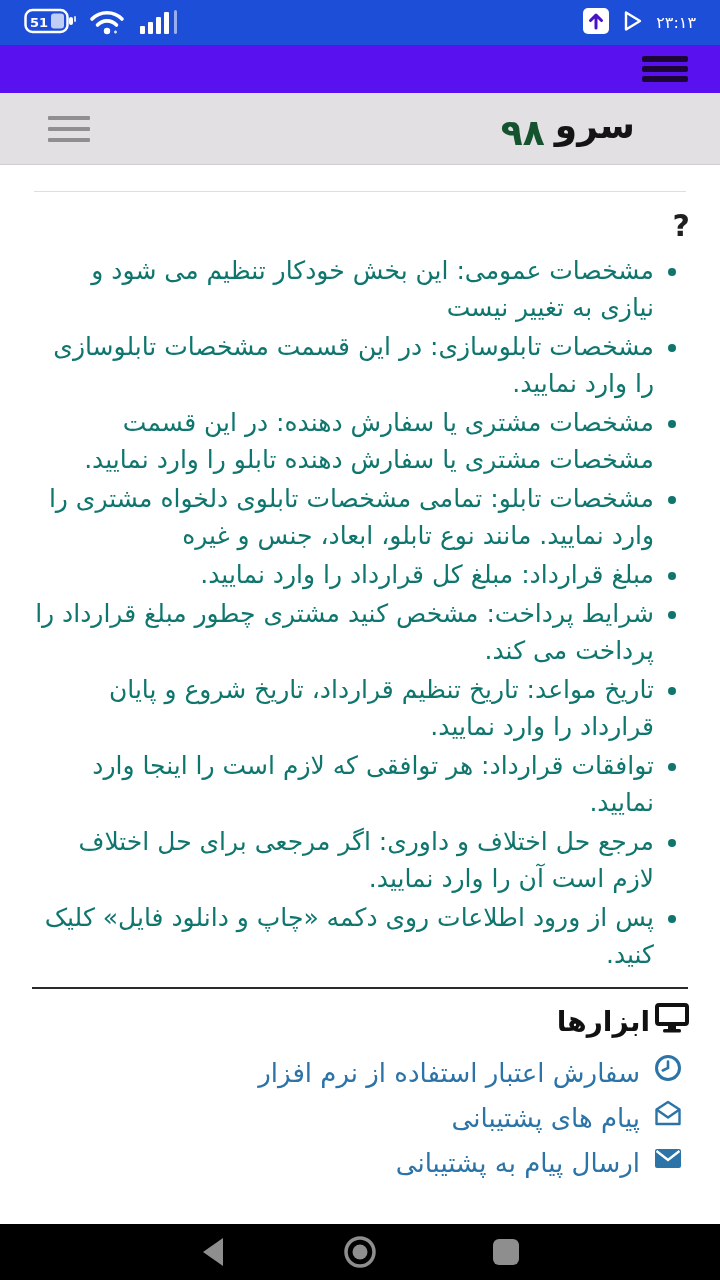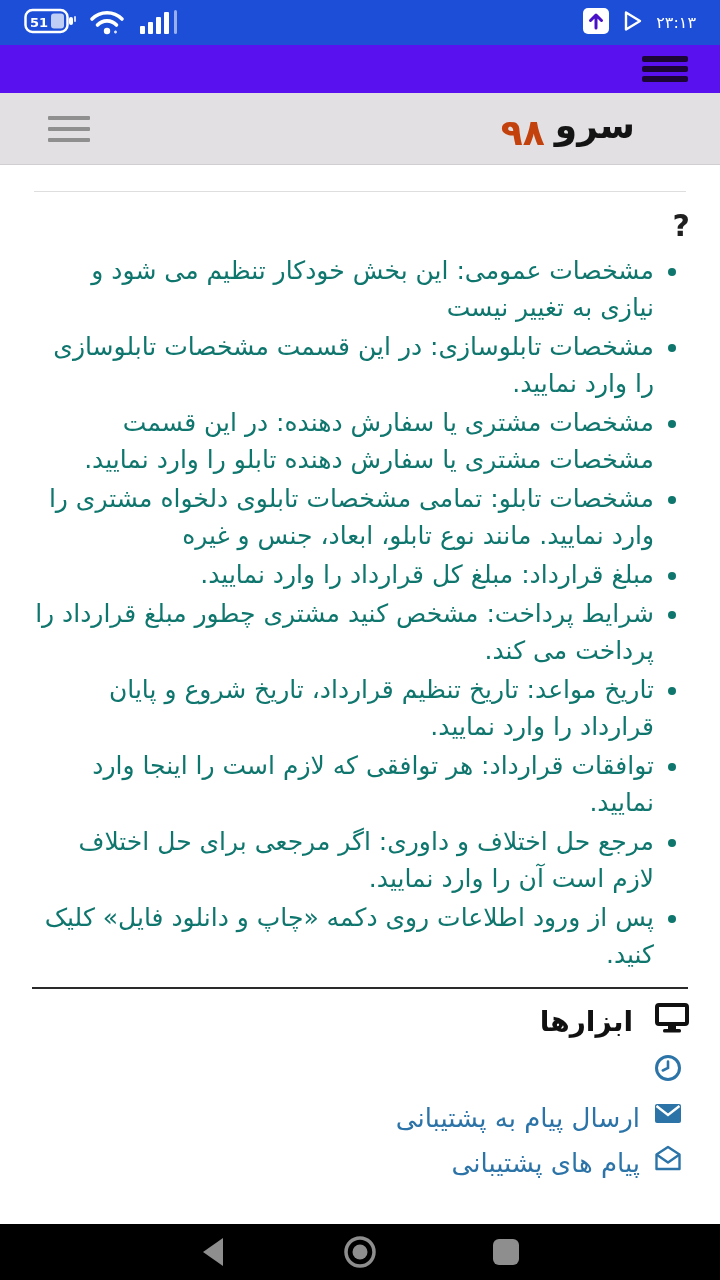--- a/index.html
+++ b/index.html
@@ -24,32 +24,32 @@
   .burger-dark span{display:block;width:46px;height:6px;border-radius:2px;background:#1C0636;}
   
   .toolbar{
     height:72px;background:#E2E0E2;flex:0 0 auto;position:relative;
     border-bottom:1px solid #d0ced0;display:flex;align-items:center;
   }
   .burger-gray{display:flex;flex-direction:column;gap:7px;cursor:pointer;margin-left:48px;}
   .burger-gray span{display:block;width:42px;height:4px;background:#8F8F8F;border-radius:1px;}
   .logo{position:absolute;right:85px;top:50%;transform:translateY(-50%);
     direction:rtl;font-size:36px;font-weight:bold;color:#141414;display:flex;gap:10px;}
-  .logo .num{color:#c2410c;margin-top:7px;}
+  .logo .num{color:#14532d;margin-top:7px;}
   
   .content{flex:1 1 auto;background:#fff;padding:0 30px;overflow:hidden;direction:rtl;}
   .top-rule{border-top:1px solid #dedede;margin:26px 4px 0;}
   .guide-title{display:flex;align-items:center;gap:14px;margin-top:16px;
     font-size:27px;font-weight:bold;color:#2B2B2B;}
   .guide-title .qmark{font-size:30px;font-weight:900;color:#1f1f1f;}
   ul.guide-list{margin-top:9px;padding:0 36px 0 0;list-style:disc;
     font-size:25px;line-height:37px;color:#0f766e;}
   ul.guide-list li{margin-bottom:2px;}
   .section-rule{border-top:2px solid #2a2a2a;margin:14px 2px 0;}
-  .tools-title{display:flex;align-items:center;gap:21px;margin-top:12px;
+  .tools-title{display:flex;align-items:center;gap:4px;margin-top:12px;
     font-size:28px;font-weight:bold;color:#111;}
   ul.tools-list{list-style:none;margin-top:12px;padding-right:8px;
     display:flex;flex-direction:column;gap:5px;}
   .tool-item{display:flex;align-items:center;gap:14px;color:#2C74A8;
     font-size:26px;line-height:40px;cursor:pointer;}
   .tool-item svg{flex:0 0 auto;}
   
   .nav-bar{height:56px;background:#000;flex:0 0 auto;
     display:flex;align-items:center;justify-content:center;gap:112px;}
   .nav-btn{display:flex;align-items:center;justify-content:center;cursor:pointer;}
@@ -158,39 +158,40 @@
     </div>
 
     <ul class="tools-list">
       <li class="tool-item">
         <span>
           <svg width="28" height="28" viewBox="0 0 28 28">
             <circle cx="14" cy="14" r="11.5" fill="none" stroke="#2C74A8" stroke-width="3"></circle>
             <path d="M14 7.5 V14 L8.8 16.5" stroke="#2C74A8" stroke-width="2.6" fill="none" stroke-linecap="round"></path>
           </svg>
         </span>
+        <span>سفارش اعتبار استفاده از نرم افزار</span>
+      </li>
+      <li class="tool-item">
+        <span>
+          <svg width="28" height="28" viewBox="0 0 28 28">
+            <path d="M2.5 10.5 L14 3 L25.5 10.5 V25 H2.5 Z" fill="none" stroke="#2C74A8" stroke-width="2.4" stroke-linejoin="round"></path>
+            <path d="M2.5 10.5 L14 18.5 L25.5 10.5" fill="none" stroke="#2C74A8" stroke-width="2.4" stroke-linejoin="round"></path>
+          </svg>
+        </span>
+        <span>پیام های پشتیبانی</span>
       </li>
       <li class="tool-item">
         <span>
           <svg width="28" height="28" viewBox="0 0 28 28">
             <rect x="1" y="5" width="26" height="19" rx="2" fill="#2C74A8"></rect>
             <path d="M2.5 7 L14 16 L25.5 7" stroke="#fff" stroke-width="2.4" fill="none"></path>
           </svg>
         </span>
         <span>ارسال پیام به پشتیبانی</span>
       </li>
-      <li class="tool-item">
-        <span>
-          <svg width="28" height="28" viewBox="0 0 28 28">
-            <path d="M2.5 10.5 L14 3 L25.5 10.5 V25 H2.5 Z" fill="none" stroke="#2C74A8" stroke-width="2.4" stroke-linejoin="round"></path>
-            <path d="M2.5 10.5 L14 18.5 L25.5 10.5" fill="none" stroke="#2C74A8" stroke-width="2.4" stroke-linejoin="round"></path>
-          </svg>
-        </span>
-        <span>پیام های پشتیبانی</span>
-      </li>
     </ul>
   </div>
 
   <div class="nav-bar">
     <div class="nav-btn">
       <svg width="30" height="34" viewBox="0 0 30 34">
         <polygon points="24,3 24,31 4,17" fill="#8E8E8E"></polygon>
       </svg>
     </div>
     <div class="nav-btn">

